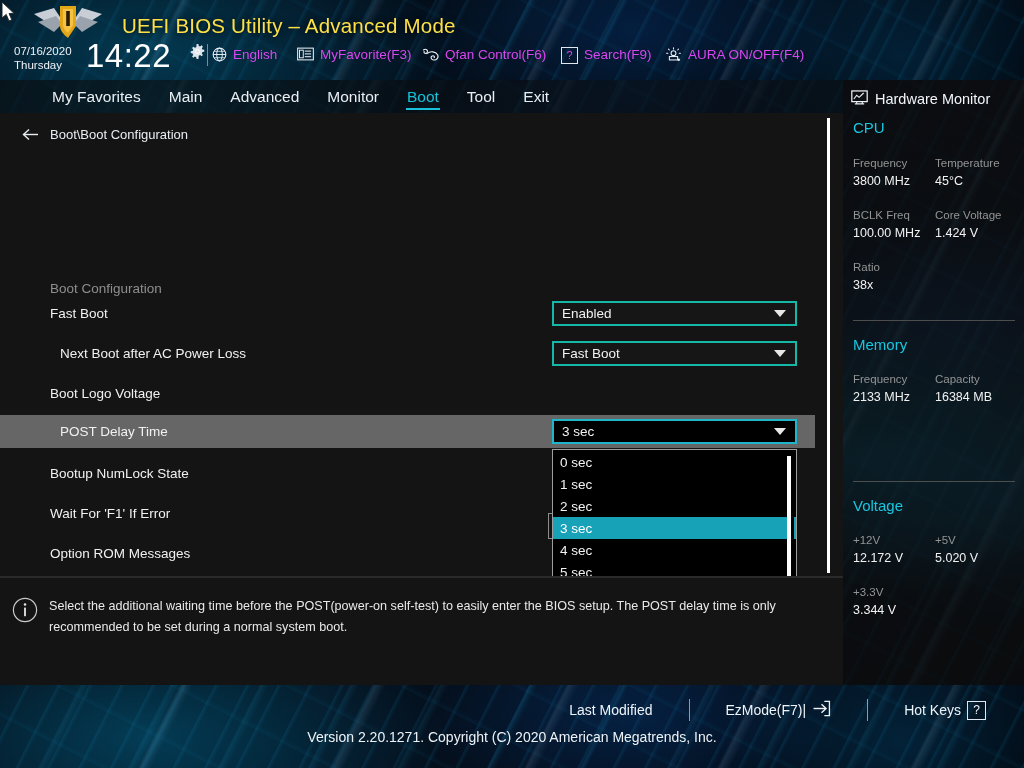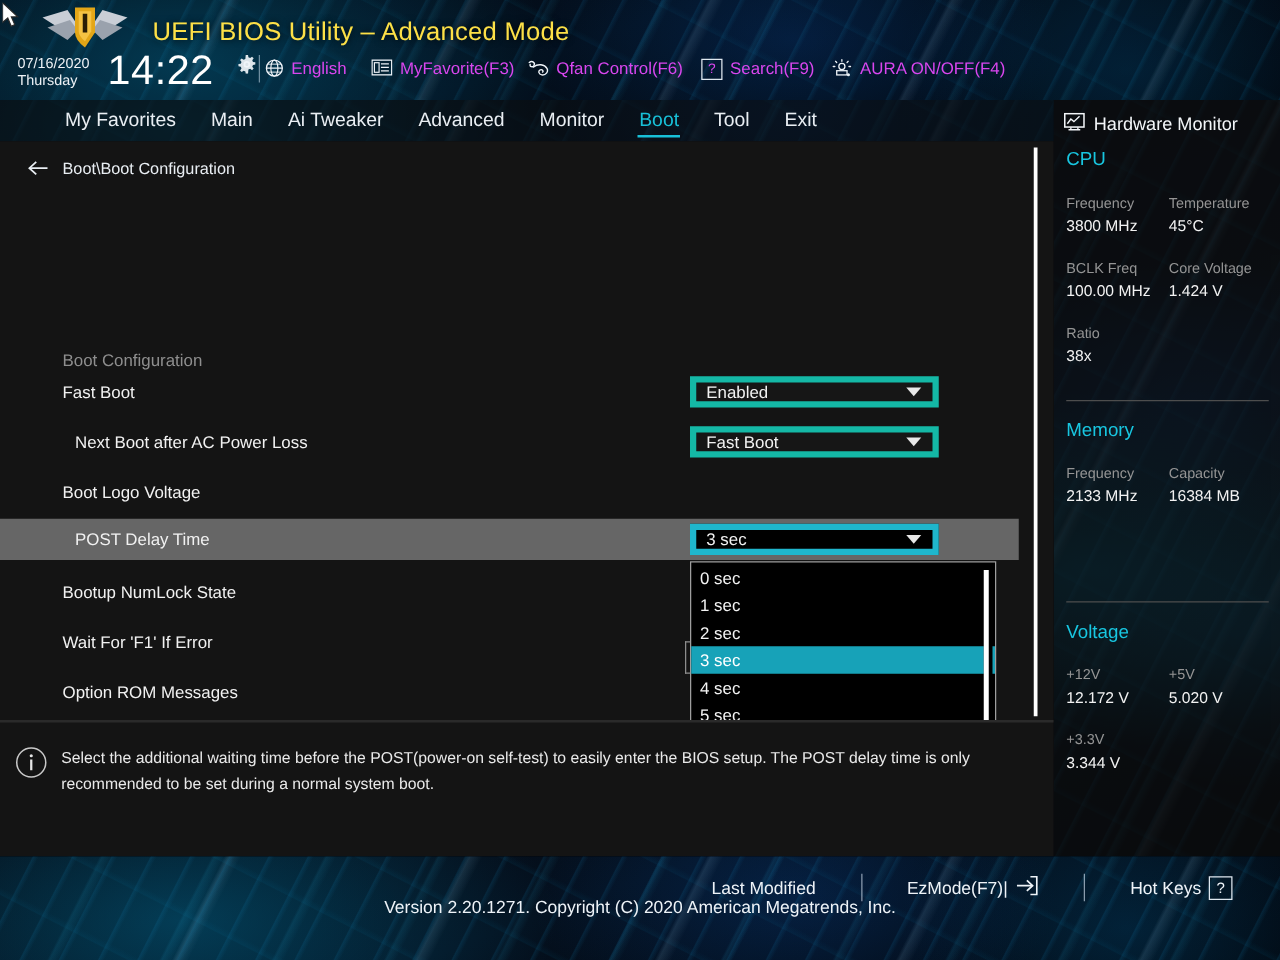--- a/index.html
+++ b/index.html
@@ -101,22 +101,22 @@
   .row {
     position: absolute; left: 0; width: 815px; height: 34px;
     display: flex; align-items: center;
   }
   .row.sel { background: #666666; padding-left: 24px; }
   .row-label {
     position: absolute; font-size: 13.5px; color: #f1f1f1; white-space: nowrap;
   }
 
   .combo {
-    position: absolute; left: 552px; width: 199px; height: 25px;
-    border: 5px solid #14b8a6; background: #161616;
+    position: absolute; left: 552px; width: 245px; height: 25px;
+    border: 2px solid #14b8a6; background: #161616;
     display: flex; align-items: center; justify-content: space-between;
     padding: 0 9px 0 8px; cursor: pointer;
   }
   .combo.active { border-color: #1fb6cc; background: #000; }
   .combo .ctext { font-size: 13.5px; color: #f2f2f2; }
   .caret { width: 0; height: 0; border-left: 6px solid transparent; border-right: 6px solid transparent; border-top: 7px solid #e8e8e8; }
 
   
   #dropdown {
     position: absolute; left: 552px; top: 336px; width: 245px; height: 232px;
@@ -180,21 +180,21 @@
   .foot-btn {
     display: flex; align-items: center; gap: 6px; padding: 0 24px;
     font-size: 14px; color: #eef3f8; cursor: pointer; white-space: nowrap;
   }
   .foot-sep { width: 1px; height: 22px; background: rgba(210,225,240,.65); }
   .boxglyph {
     display: inline-flex; align-items: center; justify-content: center;
     width: 19px; height: 19px; border: 1px solid #dfe8f0; font-size: 12px; line-height: 1;
   }
   .version {
-    position: absolute; left: 0; right: 0; top: 32px; text-align: center;
+    position: absolute; left: 0; right: 0; top: 44px; text-align: center;
     font-size: 14px; color: #eef3f8;
   }
 
   
   .cursor { position: absolute; left: 2px; top: 2px; width: 16px; height: 22px; z-index: 90; }
 </style>
 </head>
 <body>
 
 <div id="app">
@@ -299,23 +299,20 @@
   <div id="menubar">
     <div class="circuit"></div>
     <div class="menu-wrap">
       <div class="menu-item">
           <span>My Favorites</span>
         </div>
       <div class="menu-item">
           <span>Main</span>
         </div>
       <div class="menu-item">
-          <span>Ai Tweaker</span>
-        </div>
-      <div class="menu-item">
           <span>Advanced</span>
         </div>
       <div class="menu-item">
           <span>Monitor</span>
         </div>
       <div class="menu-item active">
           <span>Boot</span>
         </div>
       <div class="menu-item">
           <span>Tool</span>

